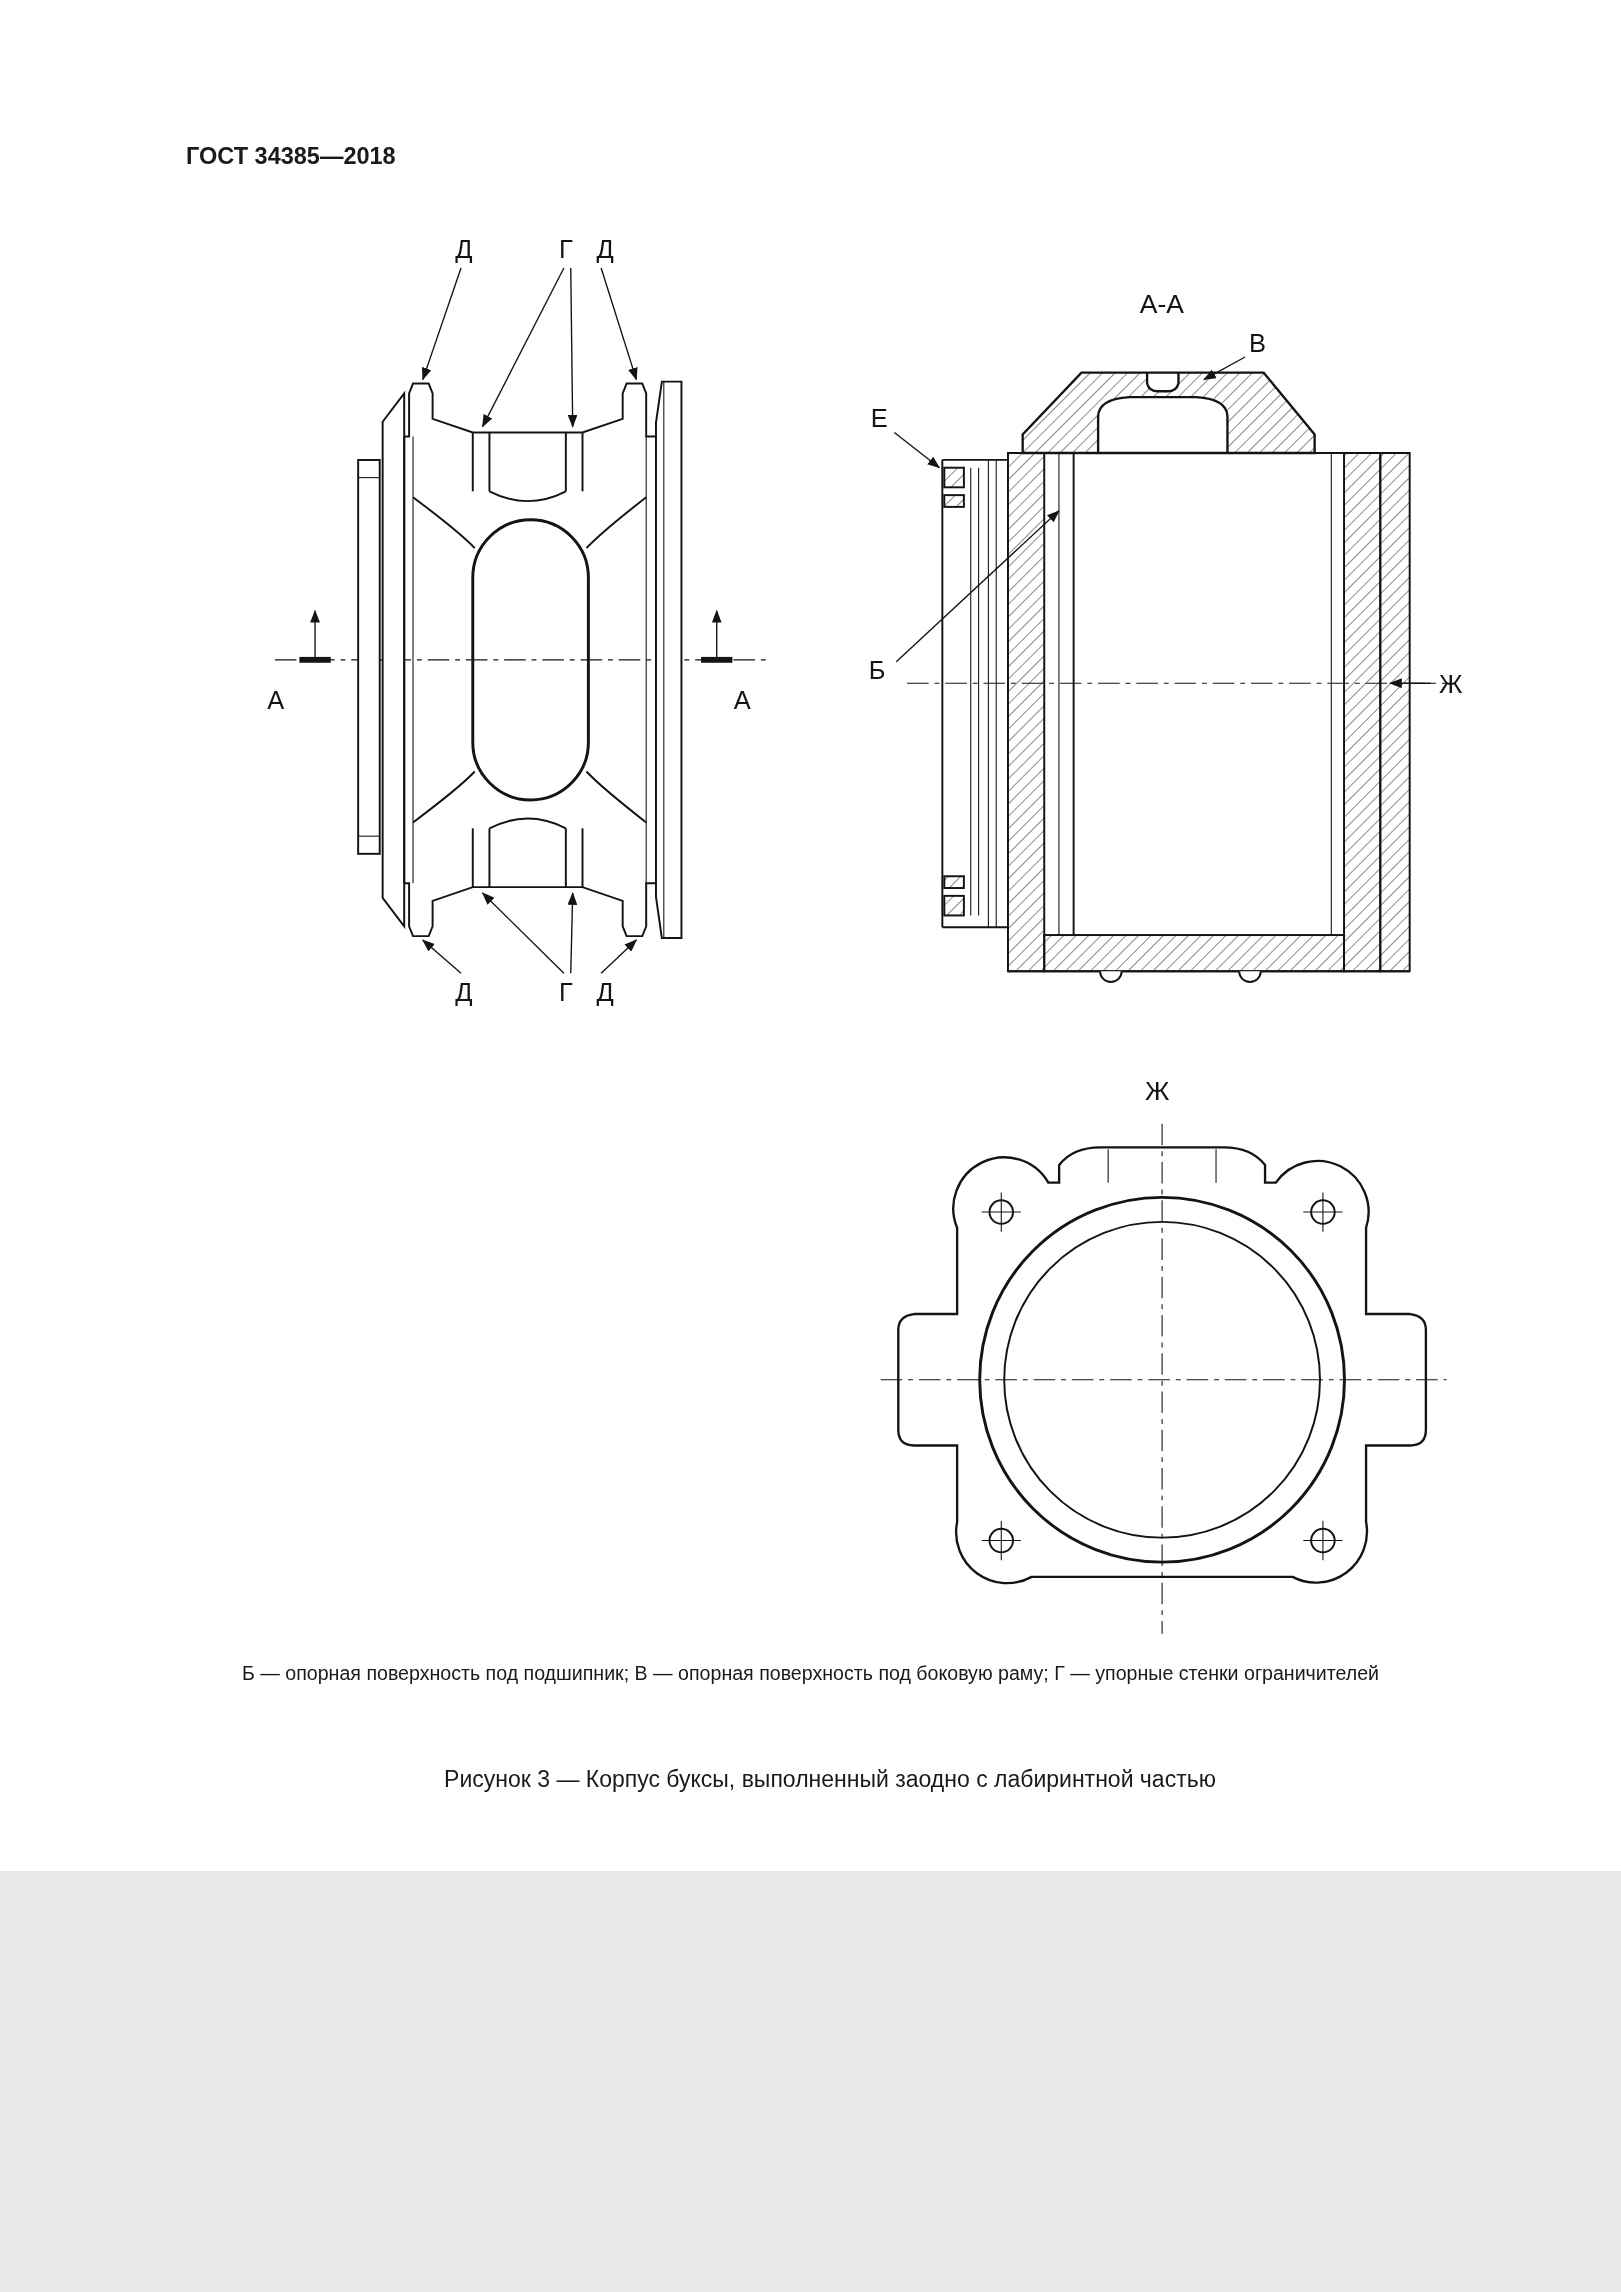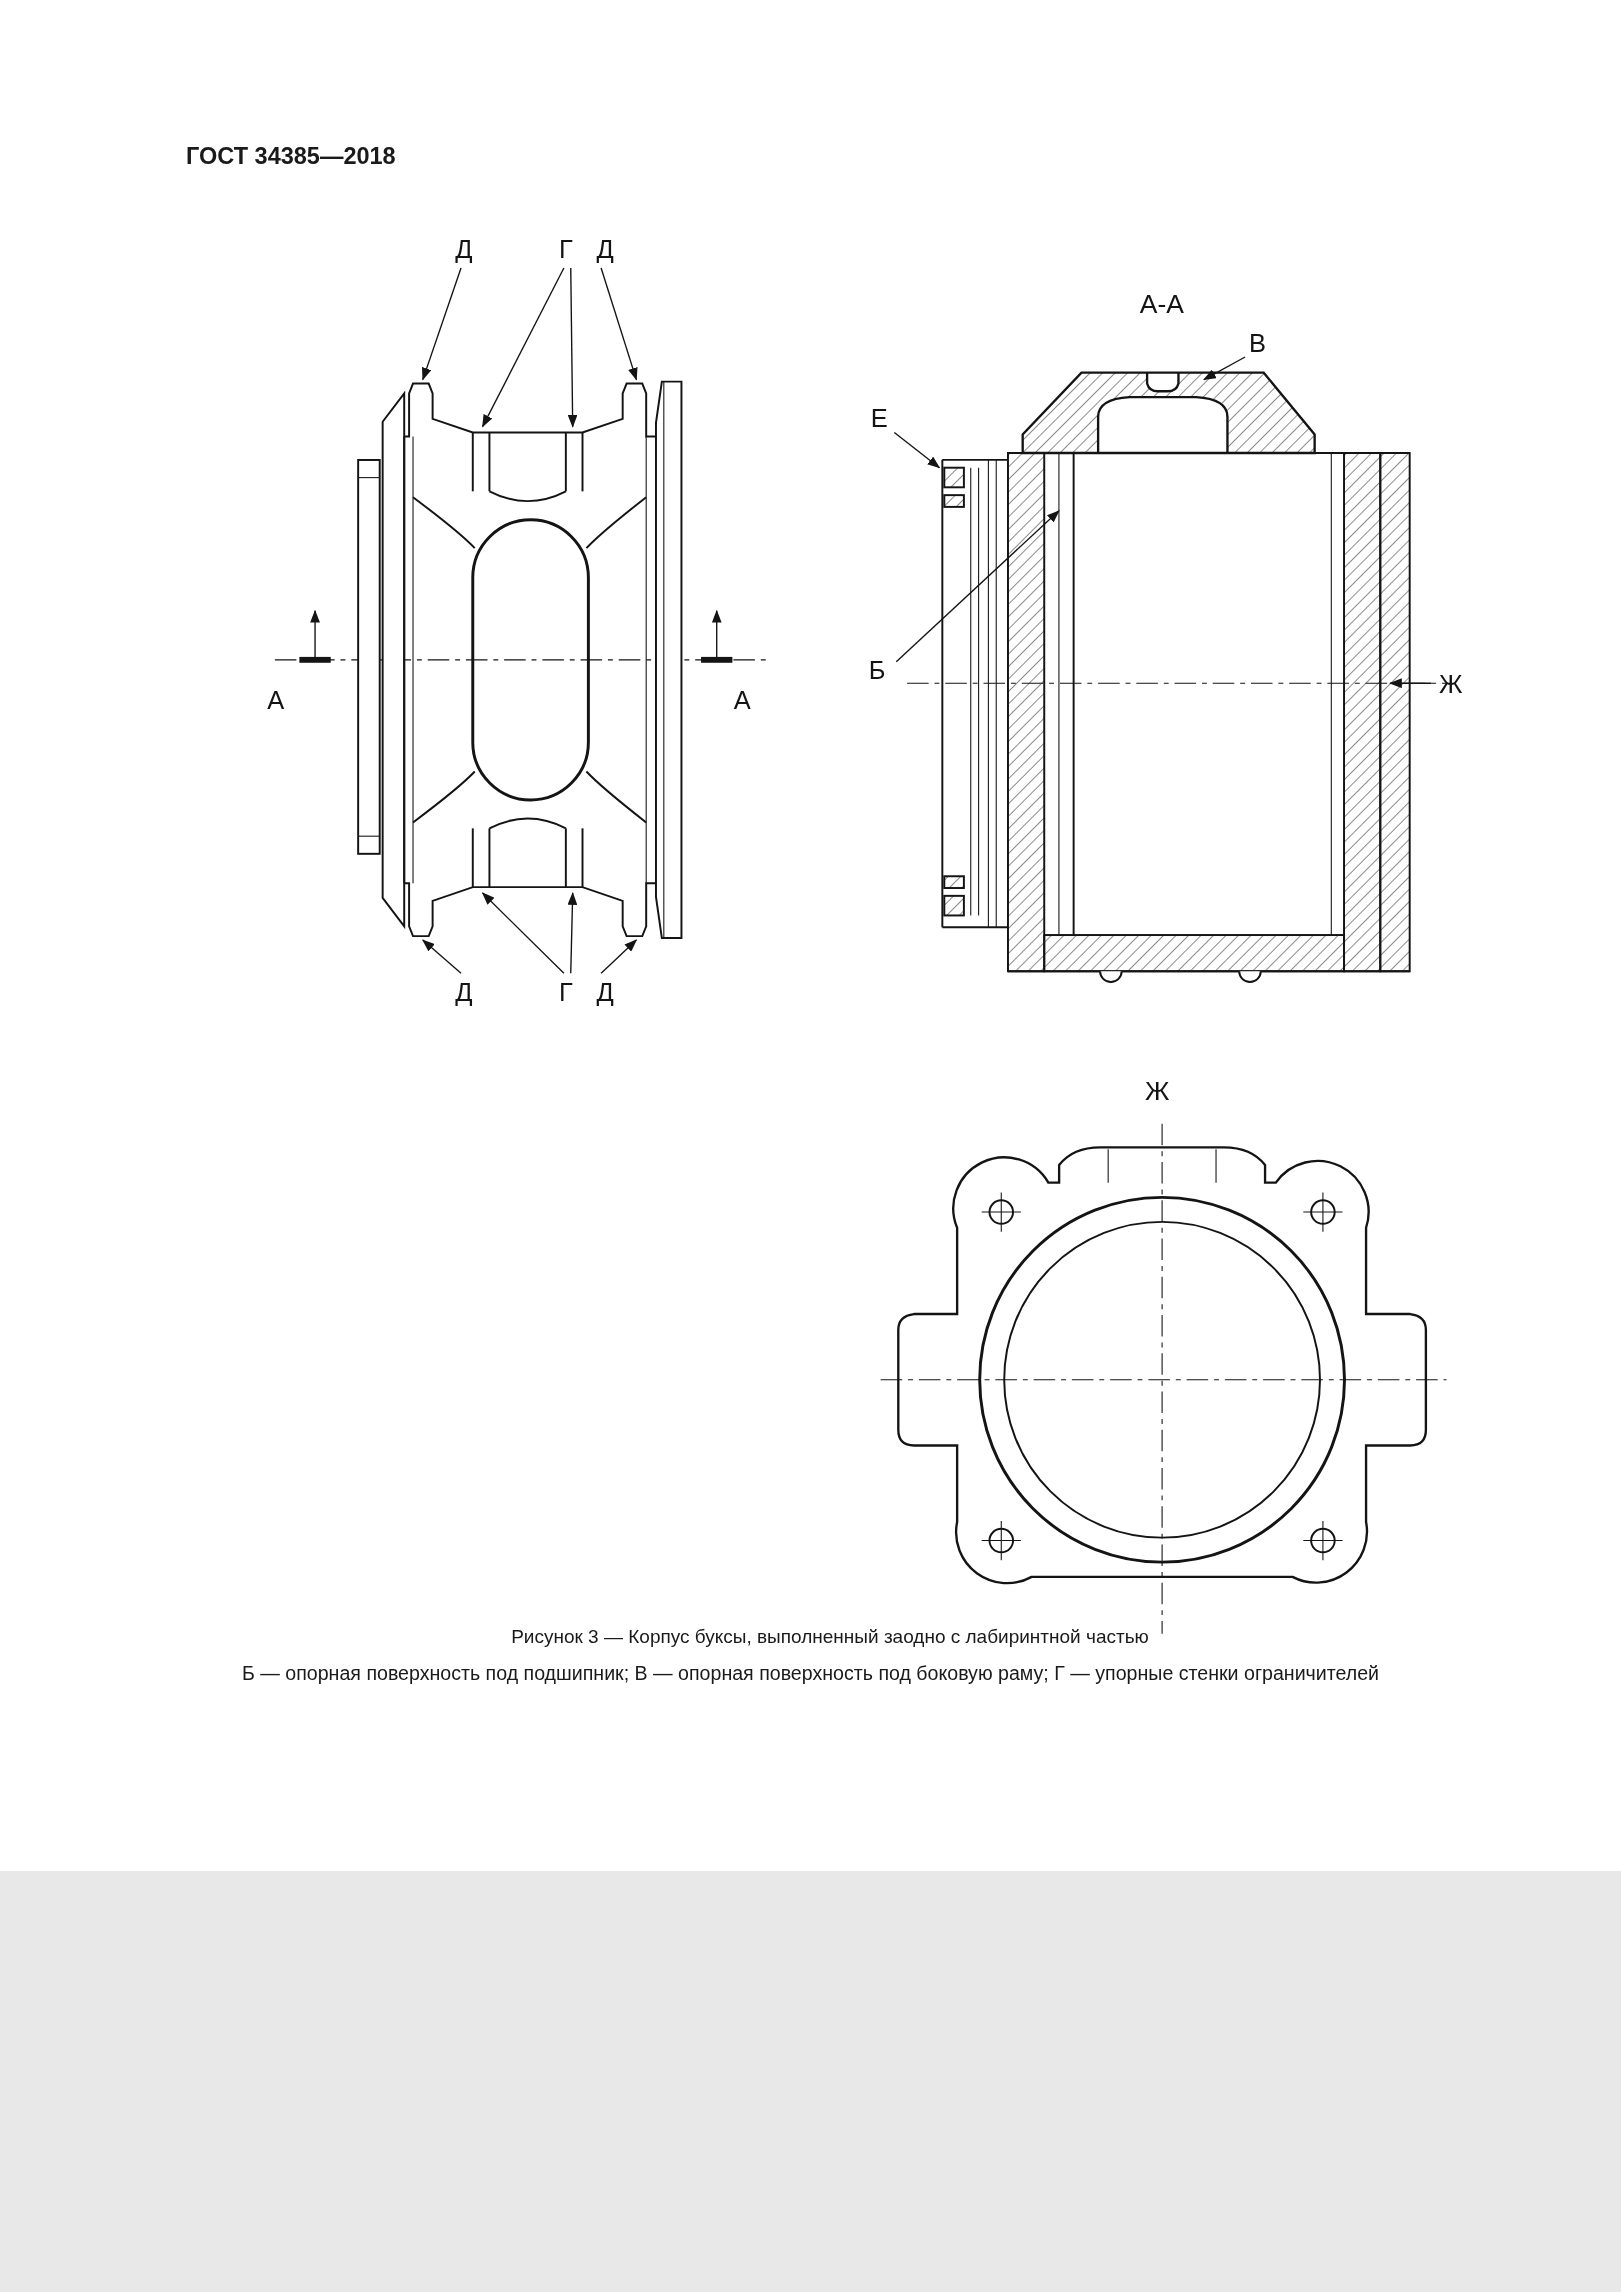--- a/index.html
+++ b/index.html
@@ -16,23 +16,23 @@
   .doc-header{
     left:186px;top:143px;
     font-size:23.5px;font-weight:bold;
   }
   .legend{
     left:0;right:0;top:1639px;
     text-align:center;
     font-size:19.6px;line-height:1.5;margin-top:20px;
   }
   .fig-caption{
-    left:0;right:0;top:1626px;
+    left:0;right:0;top:1766px;
     text-align:center;
-    font-size:19px;
+    font-size:23px;
     padding-left:39px;
   }
   .page-num{
     left:185px;top:2094px;
     font-size:21.6px;
   }
   
   svg line, svg path, svg rect, svg circle{
     stroke:#141414;stroke-width:2;fill:none;
     stroke-linecap:butt;stroke-linejoin:miter;

